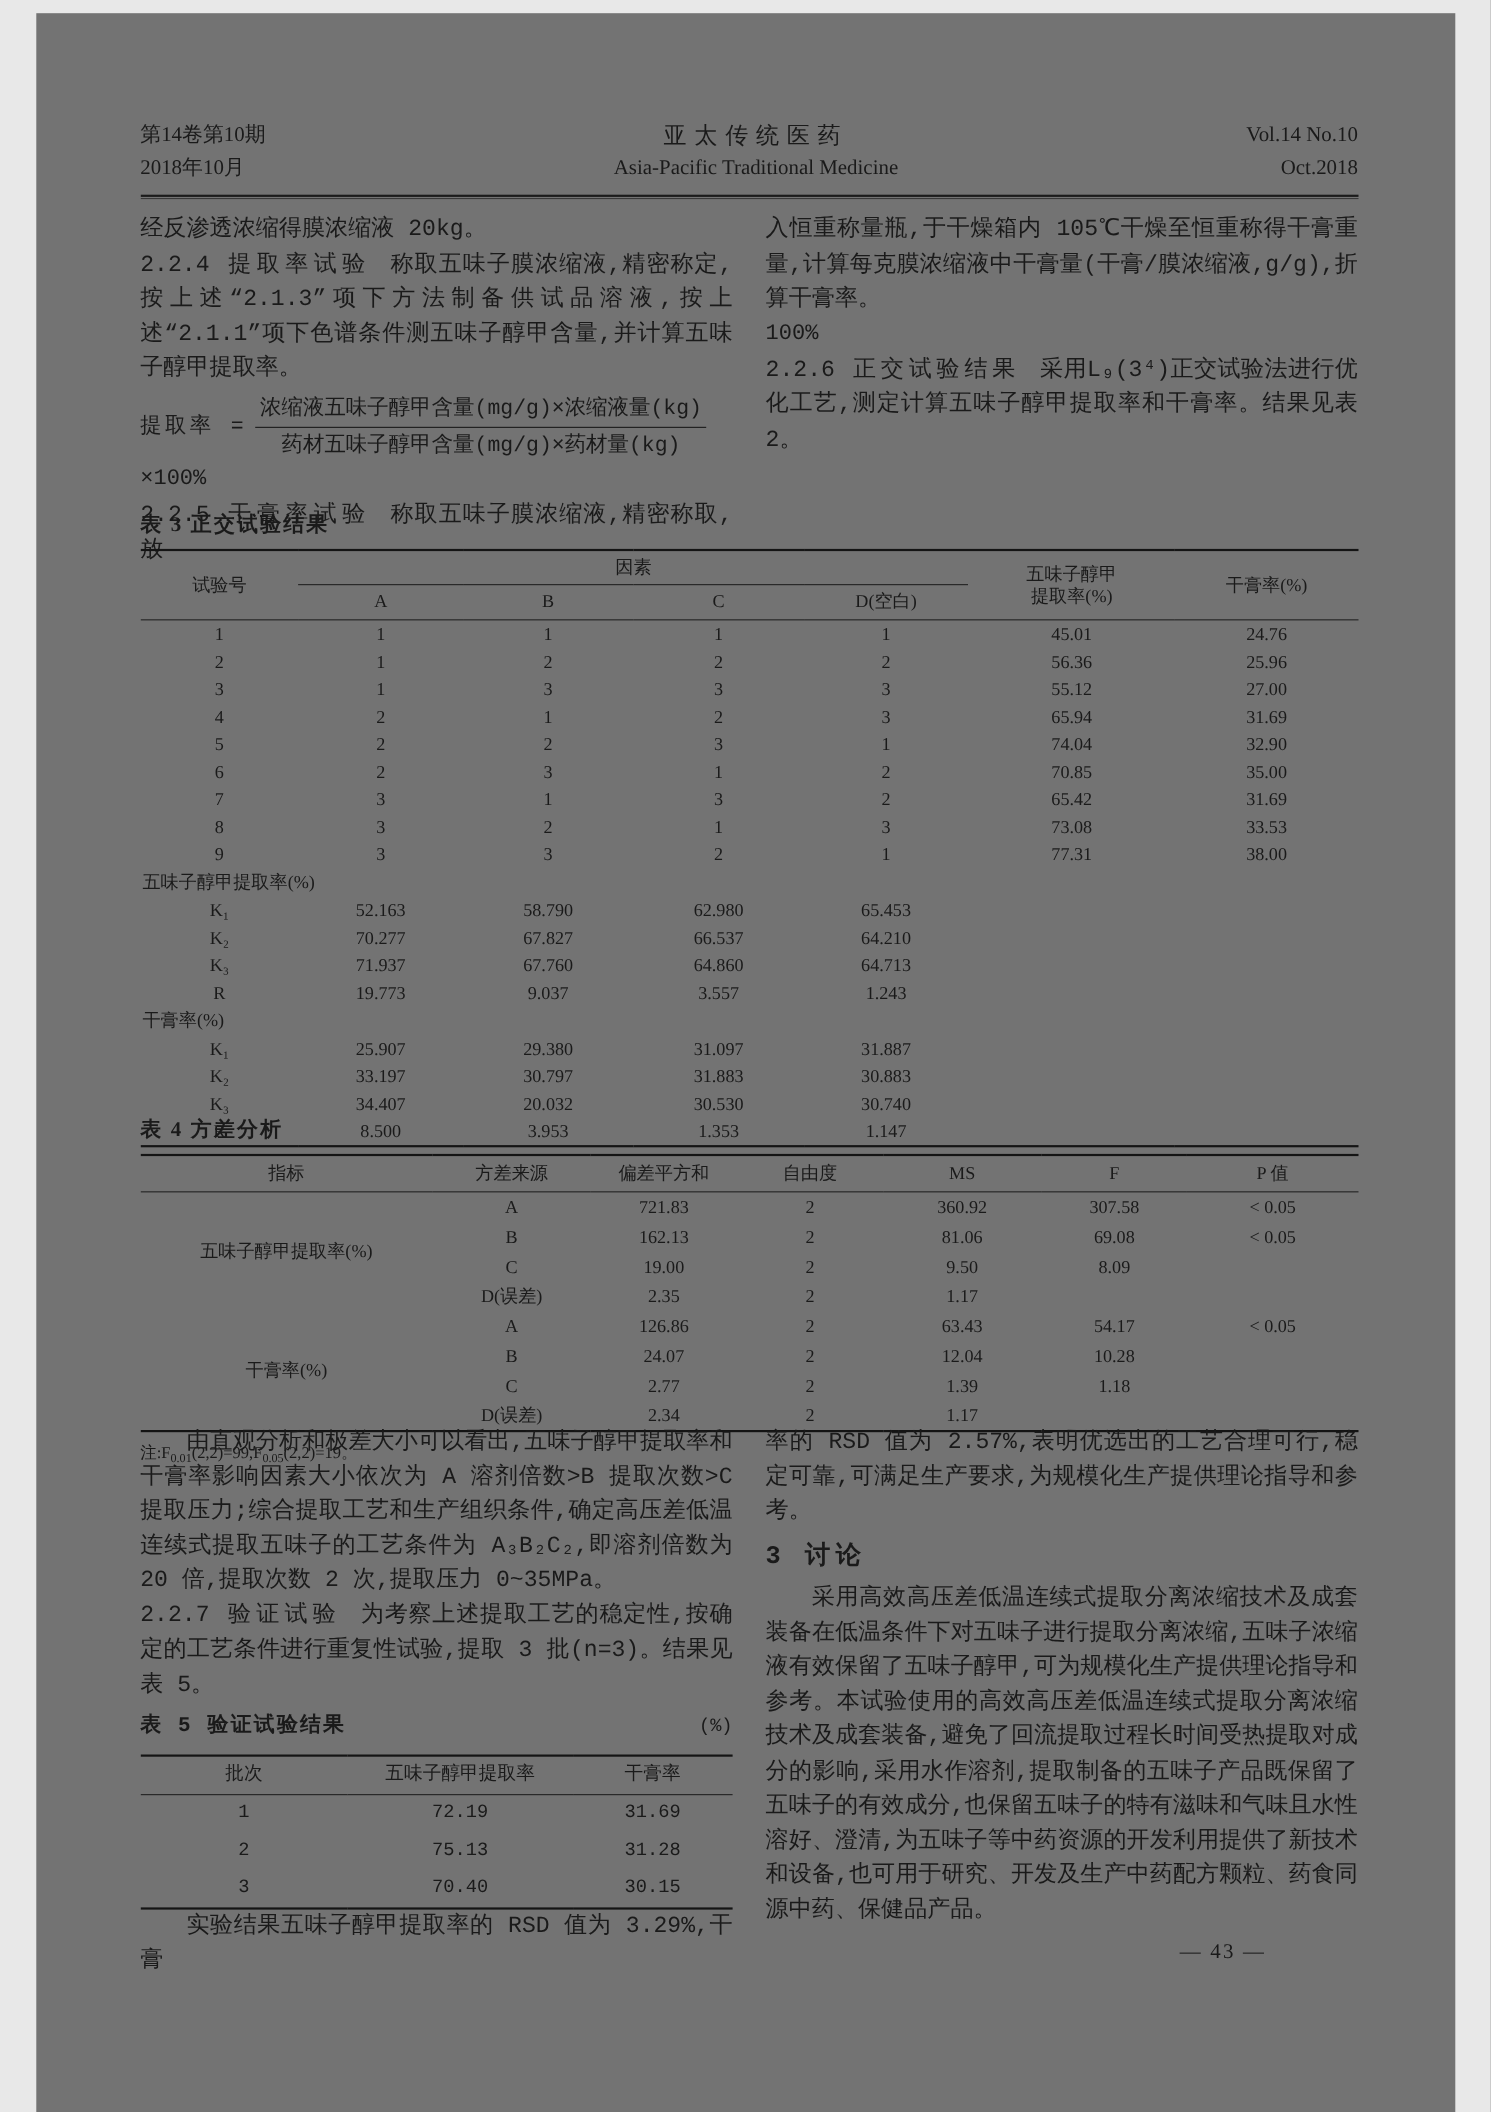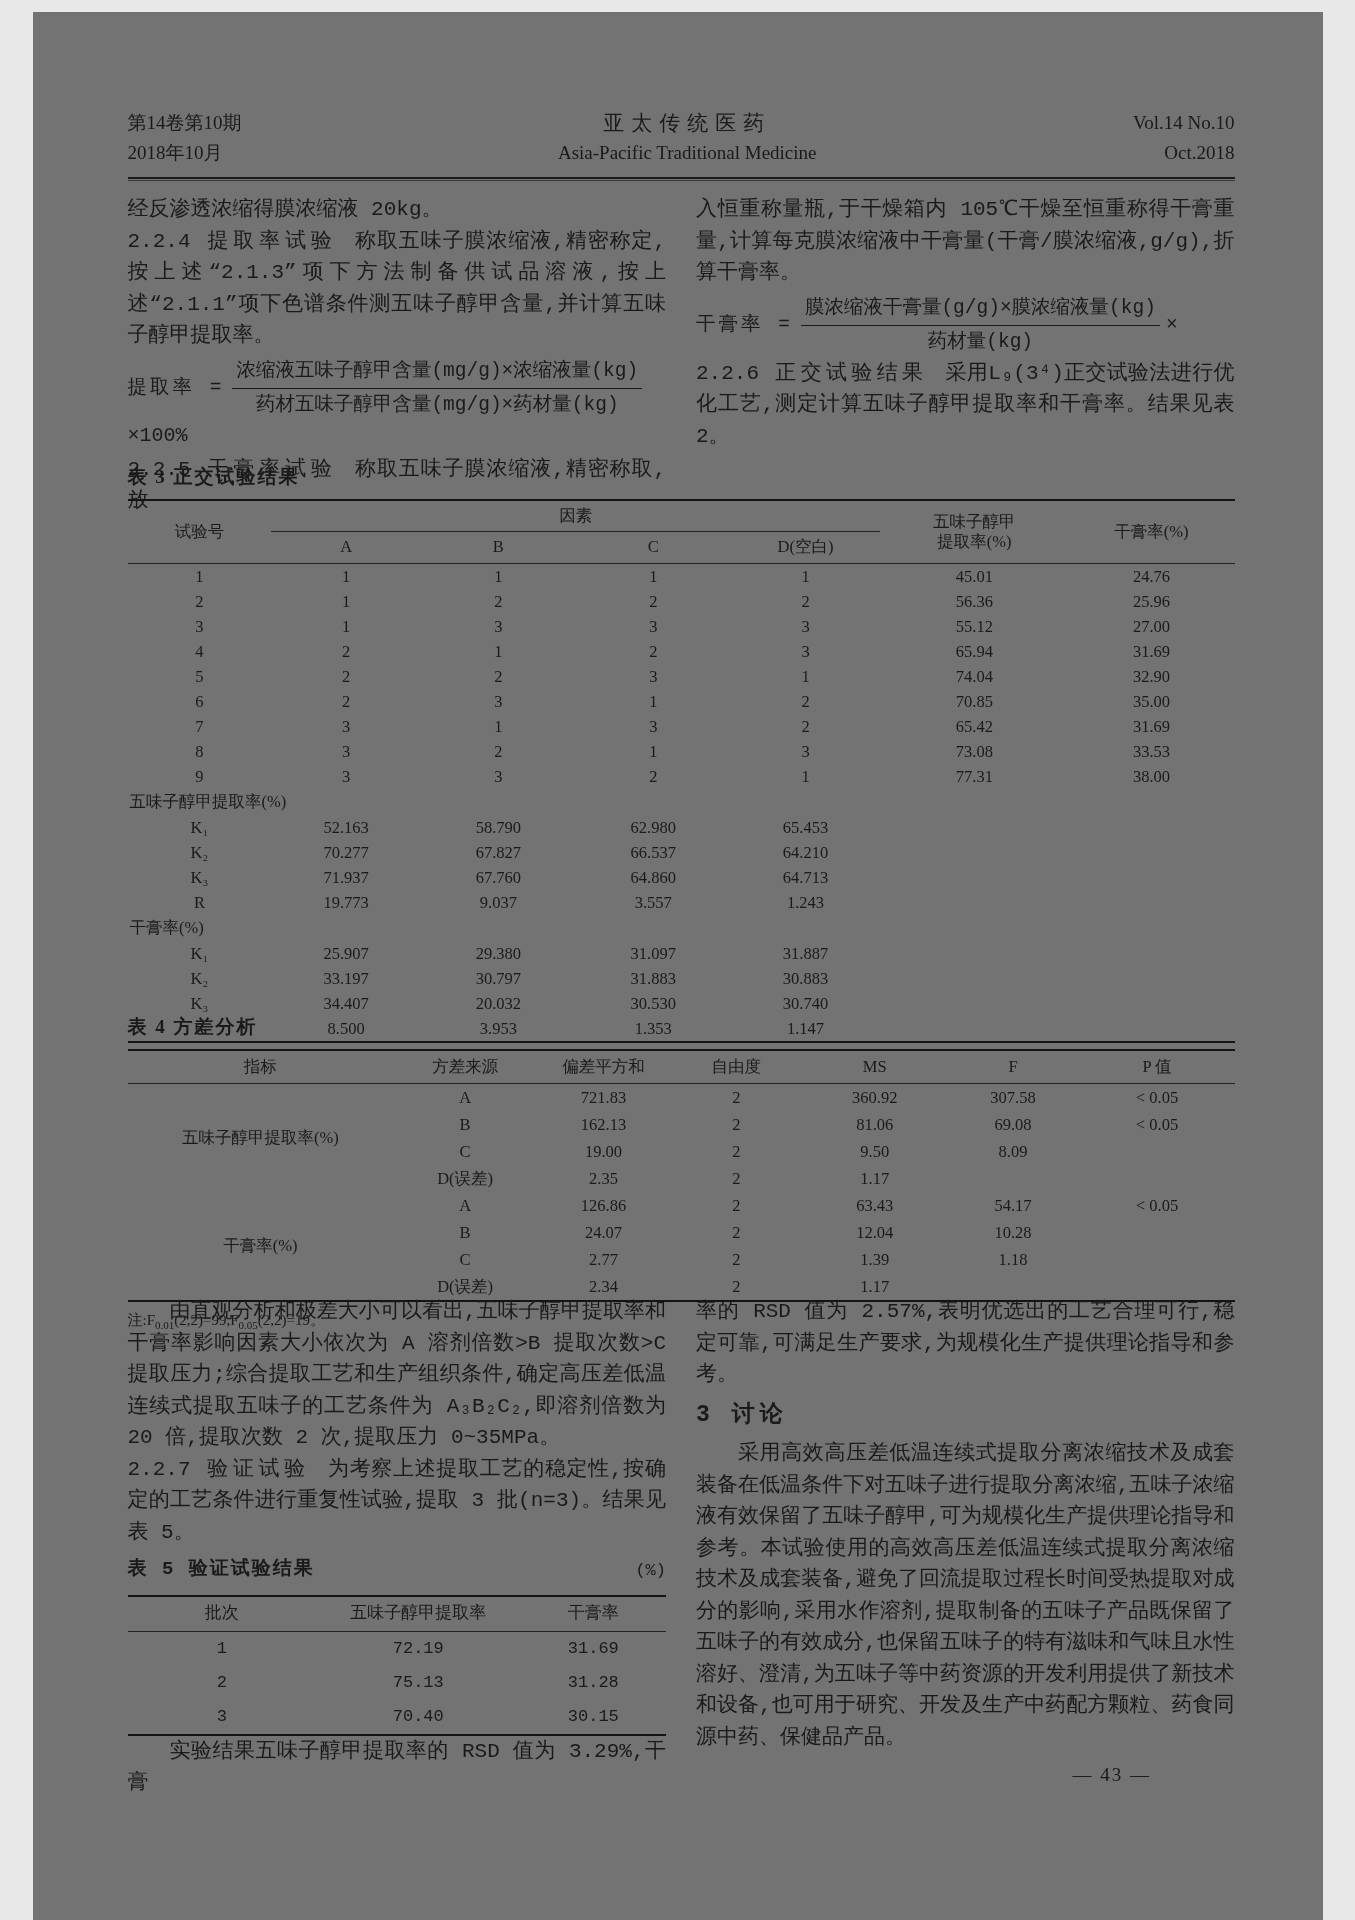--- a/index.html
+++ b/index.html
@@ -100,28 +100,21 @@
         <span class="frac">
           <span class="num">浓缩液五味子醇甲含量(mg/g)×浓缩液量(kg)</span>
           <span class="den">药材五味子醇甲含量(mg/g)×药材量(kg)</span>
         </span>
       </div>
       <div class="f-tail">×100%</div>
       <p><span class="sec-num">2.2.5</span><span class="sec-title">干膏率试验</span><span>称取五味子膜浓缩液,精密称取,放</span></p>
     </div>
     <div class="col">
       <p>入恒重称量瓶,于干燥箱内 105℃干燥至恒重称得干膏重量,计算每克膜浓缩液中干膏量(干膏/膜浓缩液,g/g),折算干膏率。</p>
-      <div class="formula">
-        <span class="lhs">干膏率 =</span>
-        <span class="frac">
-          <span class="num">膜浓缩液干膏量(g/g)×膜浓缩液量(kg)</span>
-          <span class="den">药材量(kg)</span>
-        </span>
-        <span class="f-times">×</span>
-      </div>
+      <div class="f-tail">100%</div>
       <p><span class="sec-num">2.2.6</span><span class="sec-title">正交试验结果</span><span>采用L₉(3⁴)正交试验法进行优化工艺,测定计算五味子醇甲提取率和干膏率。结果见表 2。</span></p>
     </div>
   </div>
 
   <div class="t3-block">
     <div class="tbl-title">表 3  正交试验结果</div>
     <table class="t3-table">
       <colgroup>
         <col style="width:13%">
           <col style="width:13.5%">

